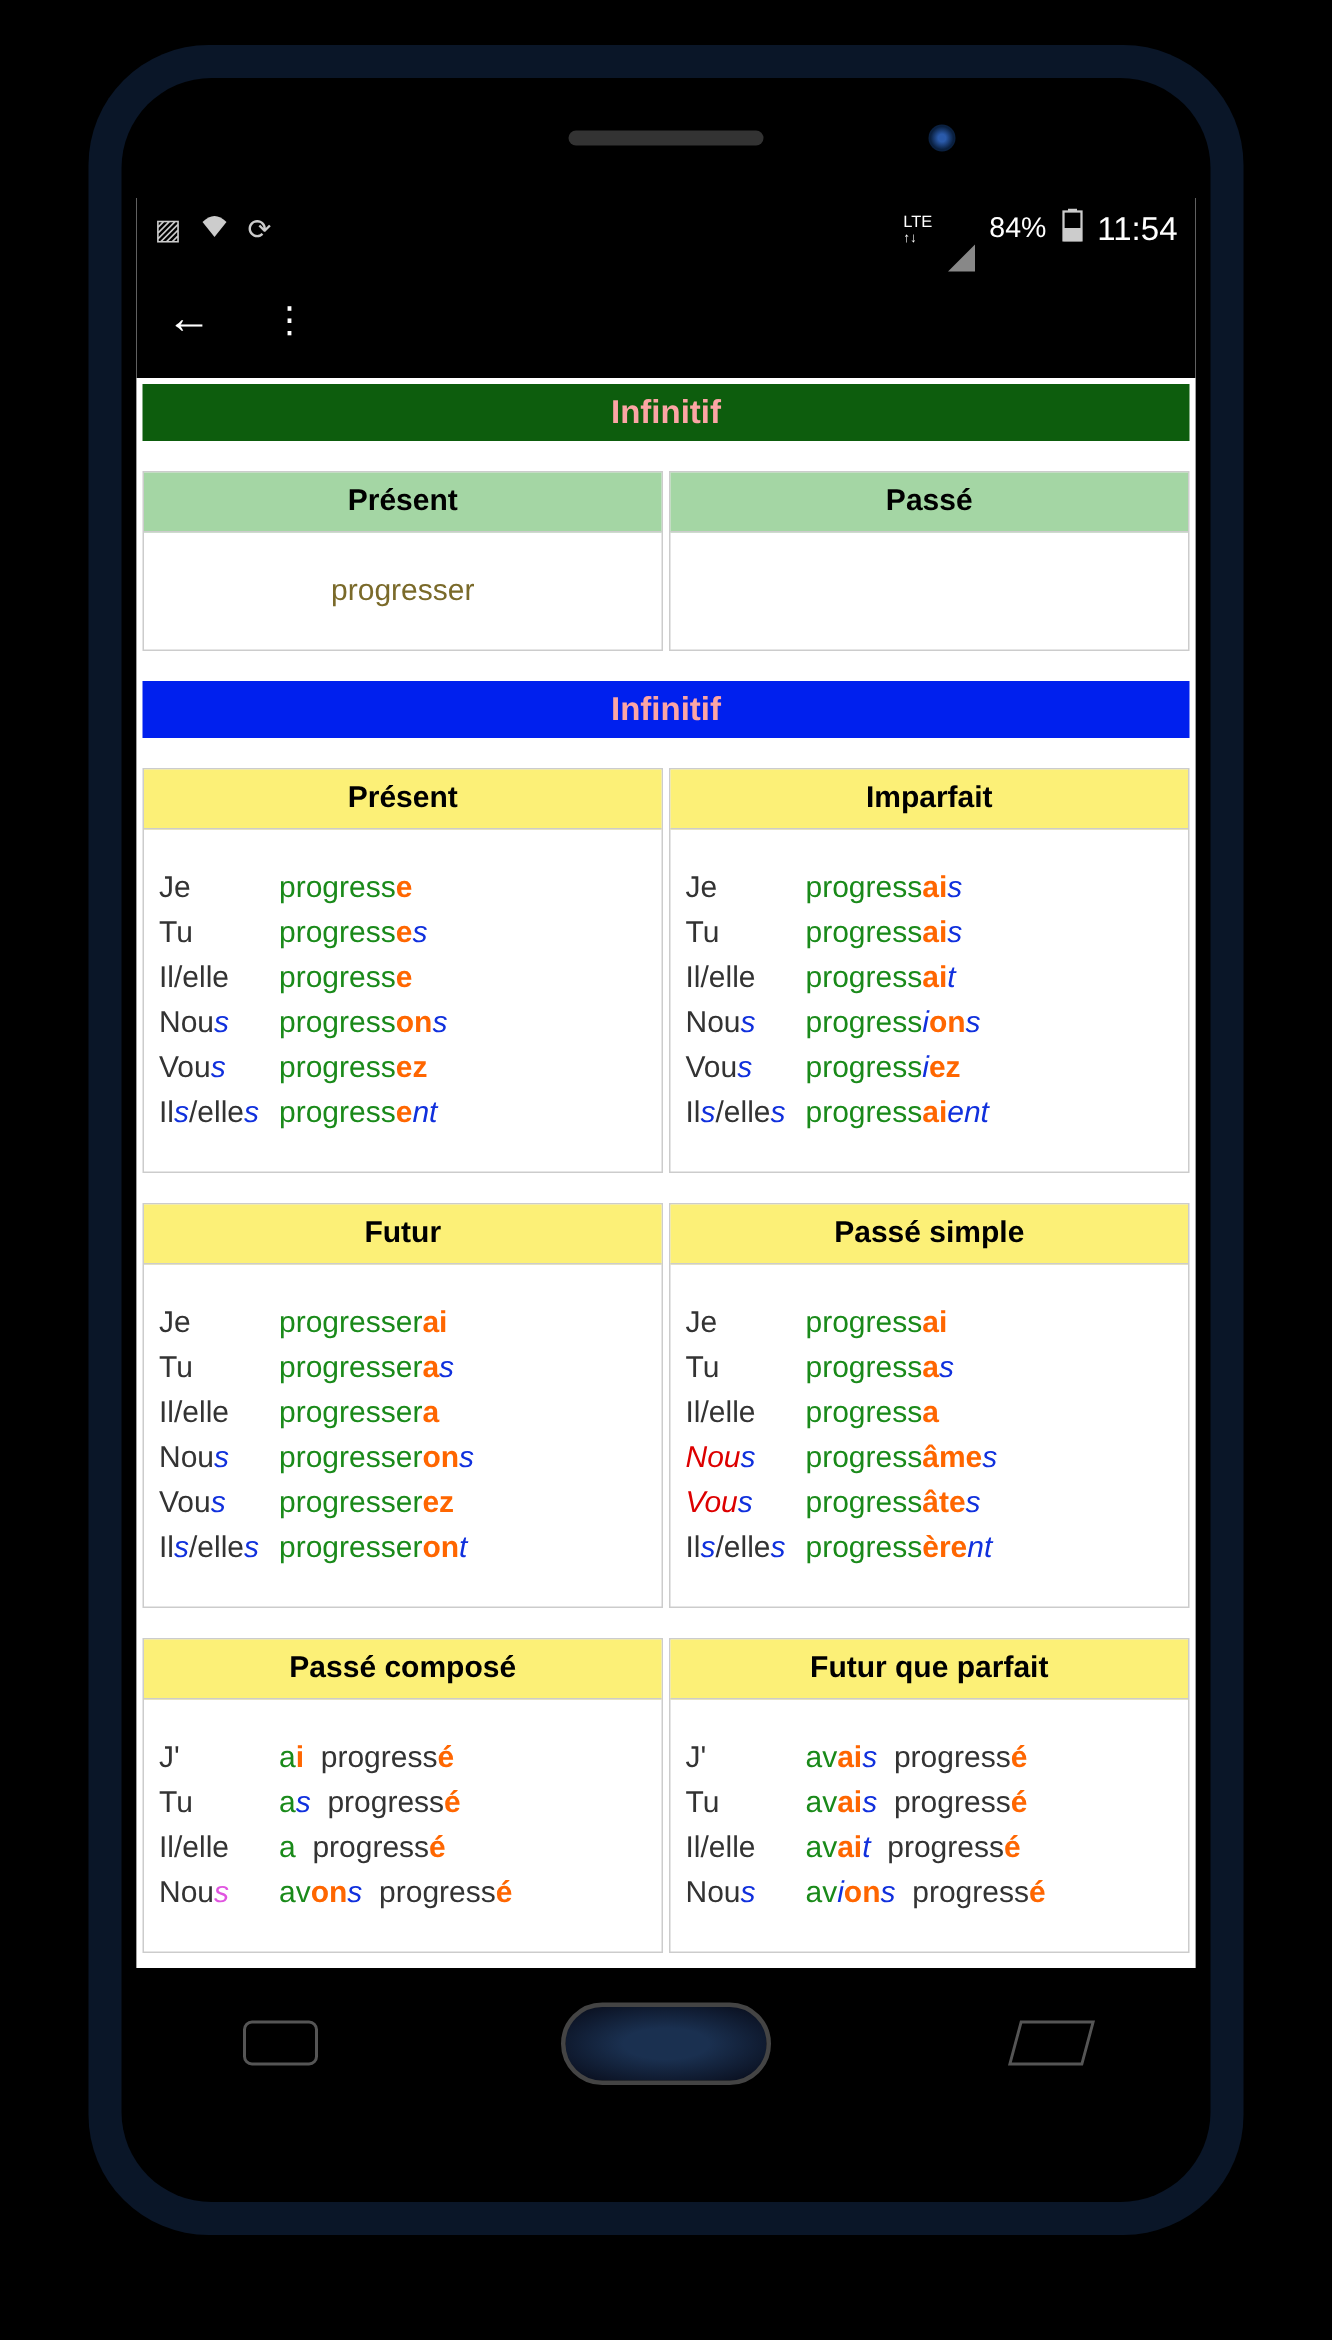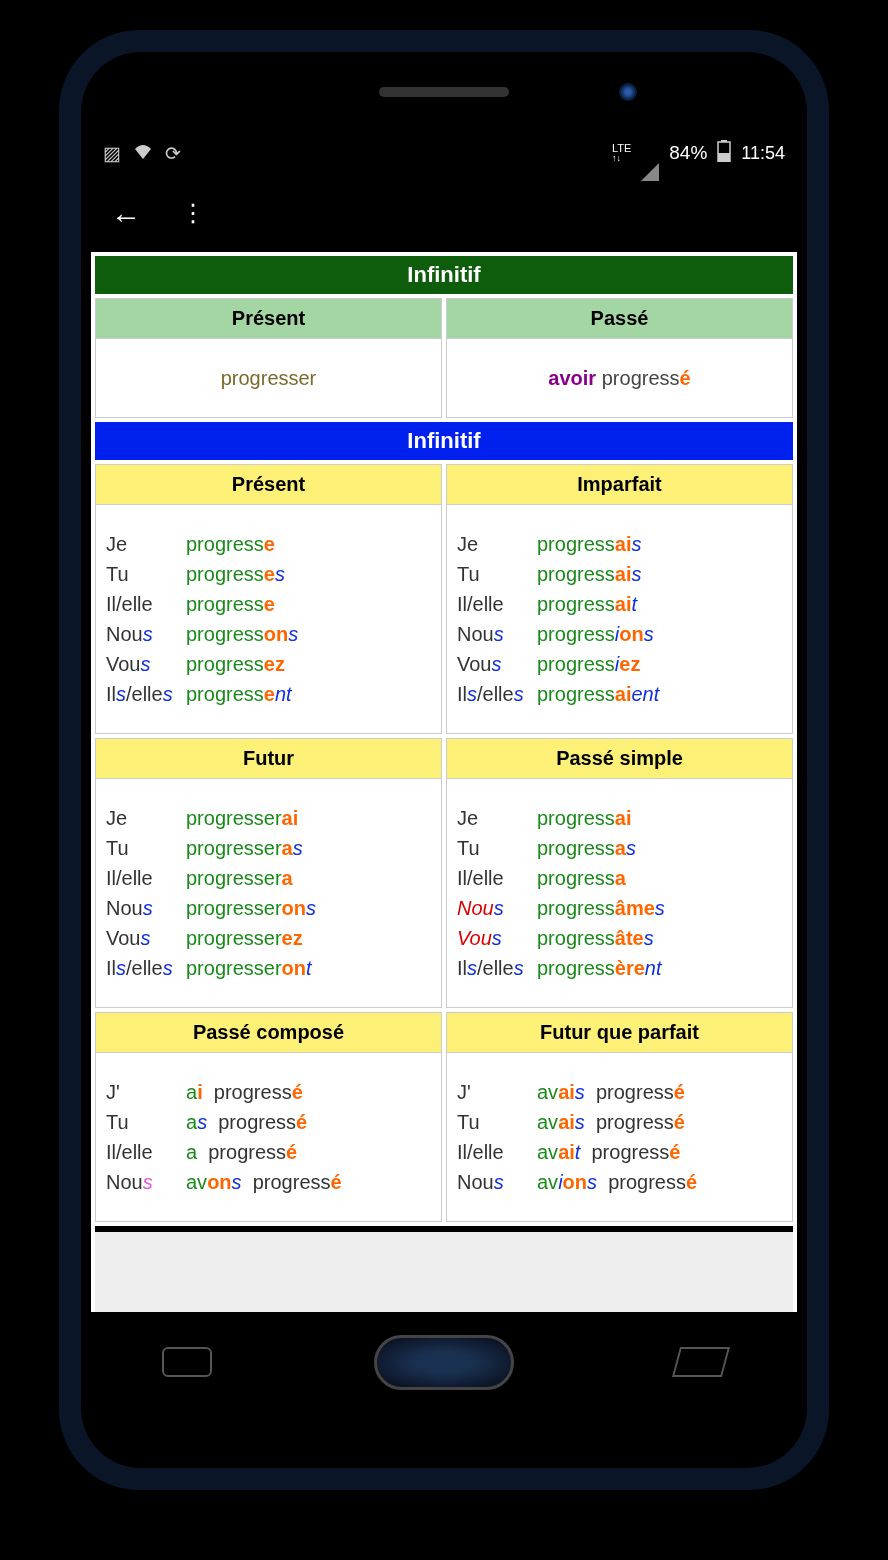--- a/index.html
+++ b/index.html
@@ -84,30 +84,30 @@
   padding: 0 20px;
 }
 .back-arrow { font-size: 30px; margin-right: 40px; cursor: pointer; }
 .app-title { font-size: 28px; font-weight: bold; flex: 1; }
 .menu-dots { font-size: 24px; cursor: pointer; }
 
 .content { background: #fff; padding: 2px; }
 
 .mood-header {
   text-align: center;
-  color: #ffffff;
+  color: #fca5a5;
   font-weight: bold;
   font-size: 22px;
   padding: 6px;
   margin: 2px;
 }
 .mood-infinitif { background: #0d5d0d; }
 .mood-indicatif { background: #0020ee; }
 
-.tense-row { display: flex; gap: 4px; margin: 4px 2px; }
+.tense-row { display: flex; gap: 4px; margin: 20px 2px; }
 .tense-block {
   flex: 1;
   border: 1px solid #ccc;
 }
 .tense-header {
   text-align: center;
   font-weight: bold;
   font-size: 20px;
   padding: 8px;
   border-bottom: 1px solid #ccc;
@@ -187,43 +187,39 @@
           </span>
           <span><span class="triangle"></span></span>
           <span>84%</span>
           <span>
             <svg width="14" height="22" viewBox="0 0 14 22">
                 <rect x="4" y="0" width="6" height="2" fill="#ccc"></rect>
                 <rect x="1" y="2" width="12" height="20" fill="none" stroke="#ccc" stroke-width="1.5"></rect>
                 <rect x="1" y="13" width="12" height="9" fill="#ccc"></rect>
               </svg>
           </span>
-          <span style="font-size:18px">11:54</span>
+          <span style="font-size:22px">11:54</span>
         </div>
       </div>
 
       <div class="app-bar">
         <span class="back-arrow">←</span>
         <span class="menu-dots">⋮</span>
       </div>
 
       <div class="content">
 
         <div class="mood-header mood-infinitif">Infinitif</div>
         <div class="tense-row">
           <div class="tense-block">
             <div class="tense-header th-green">Présent</div>
             <div class="tense-body center"><span class="inf-present">progresser</span></div>
           </div>
           <div class="tense-block">
             <div class="tense-header th-green">Passé</div>
-            <div class="tense-body center">
-              <span class="inf-passe-aux">avoir</span>
-              <span class="inf-passe-pp"> <span>progress</span></span><span class="inf-passe-pp-end">é</span>
-            </div>
           </div>
         </div>
 
         <div class="mood-header mood-indicatif">Infinitif</div>
 
         <div class="tense-row">
           <div class="tense-block">
             <div class="tense-header th-yellow">Présent</div>
             <div class="tense-body">
                 <div class="conj-line">

